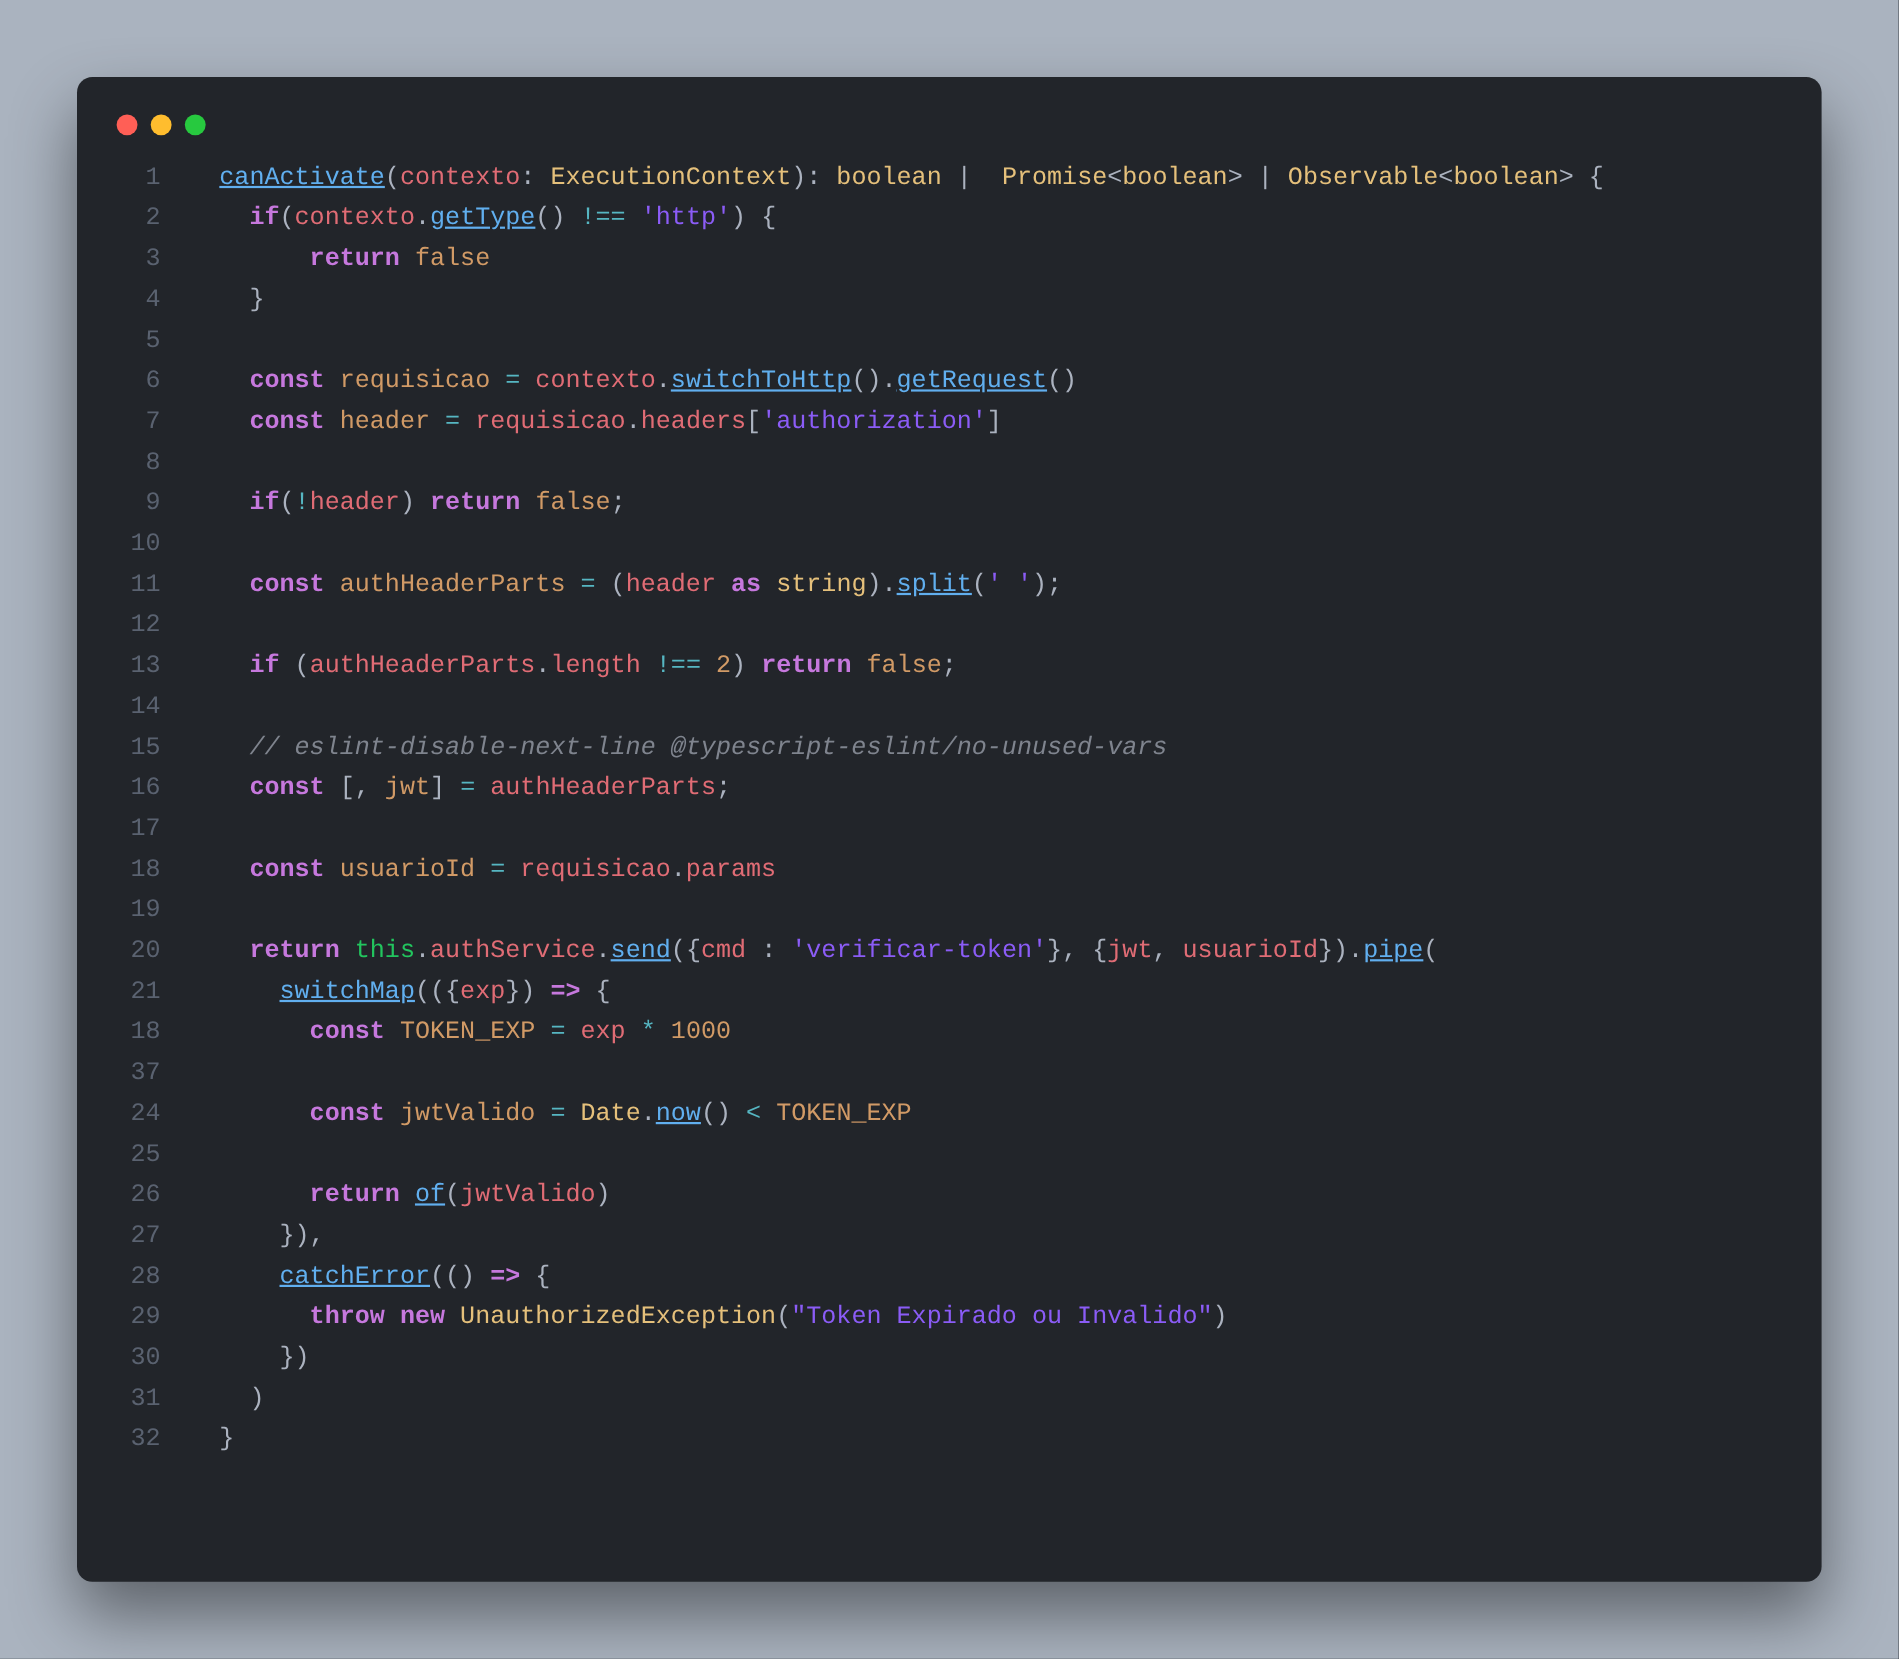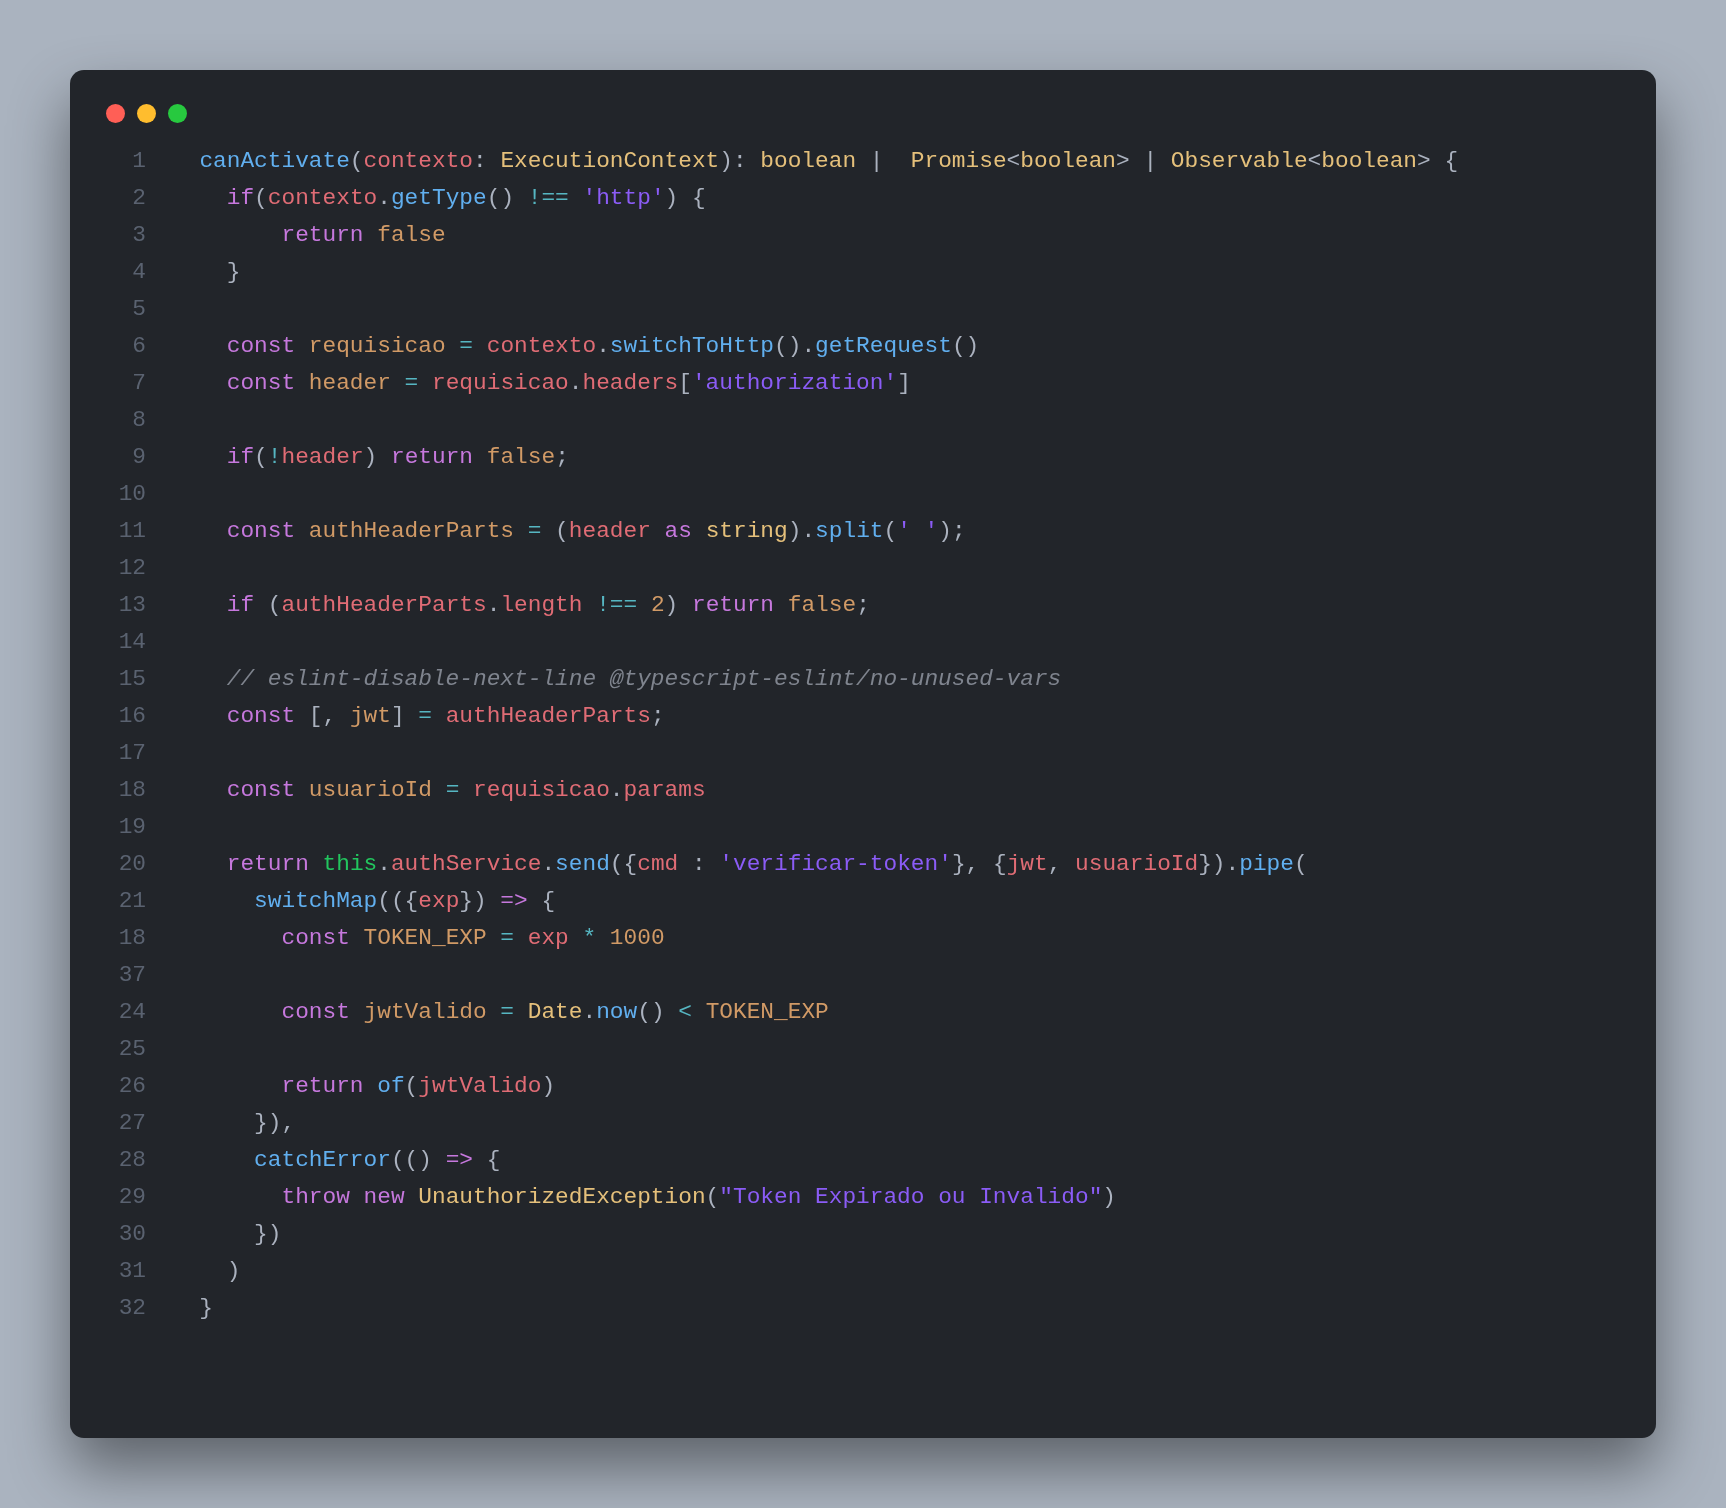--- a/index.html
+++ b/index.html
@@ -37,23 +37,23 @@
     line-height: 37px;
   }
   .gutter {
     color: #5a6270;
     text-align: right;
     user-select: none;
   }
   .code-col { white-space: pre; color: #abb2bf; }
 
   .tok-default { color: #abb2bf; }
-  .tok-fn { color: #61afef; }          
+  .tok-fn { color: #61afef; text-decoration: underline; }          
   .tok-type { color: #e5c07b; text-align: right; }        
-  .tok-kw { color: #c678dd; }          
+  .tok-kw { color: #c678dd; font-weight: bold; }          
   .tok-const { color: #d19a66; }       
   .tok-prop { color: #e06c75; }        
   .tok-str { color: #8b5cf6; }         
   .tok-num { color: #d19a66; }         
   .tok-op { color: #56b6c2; }          
   .tok-comment { color: #7f848e; font-style: italic; }
   .tok-param { color: #e06c75; }       
   .tok-bool { color: #d19a66; font-family: Liberation Mono, monospace; }        
   .tok-this { color: #22c55e; }        
 </style>

